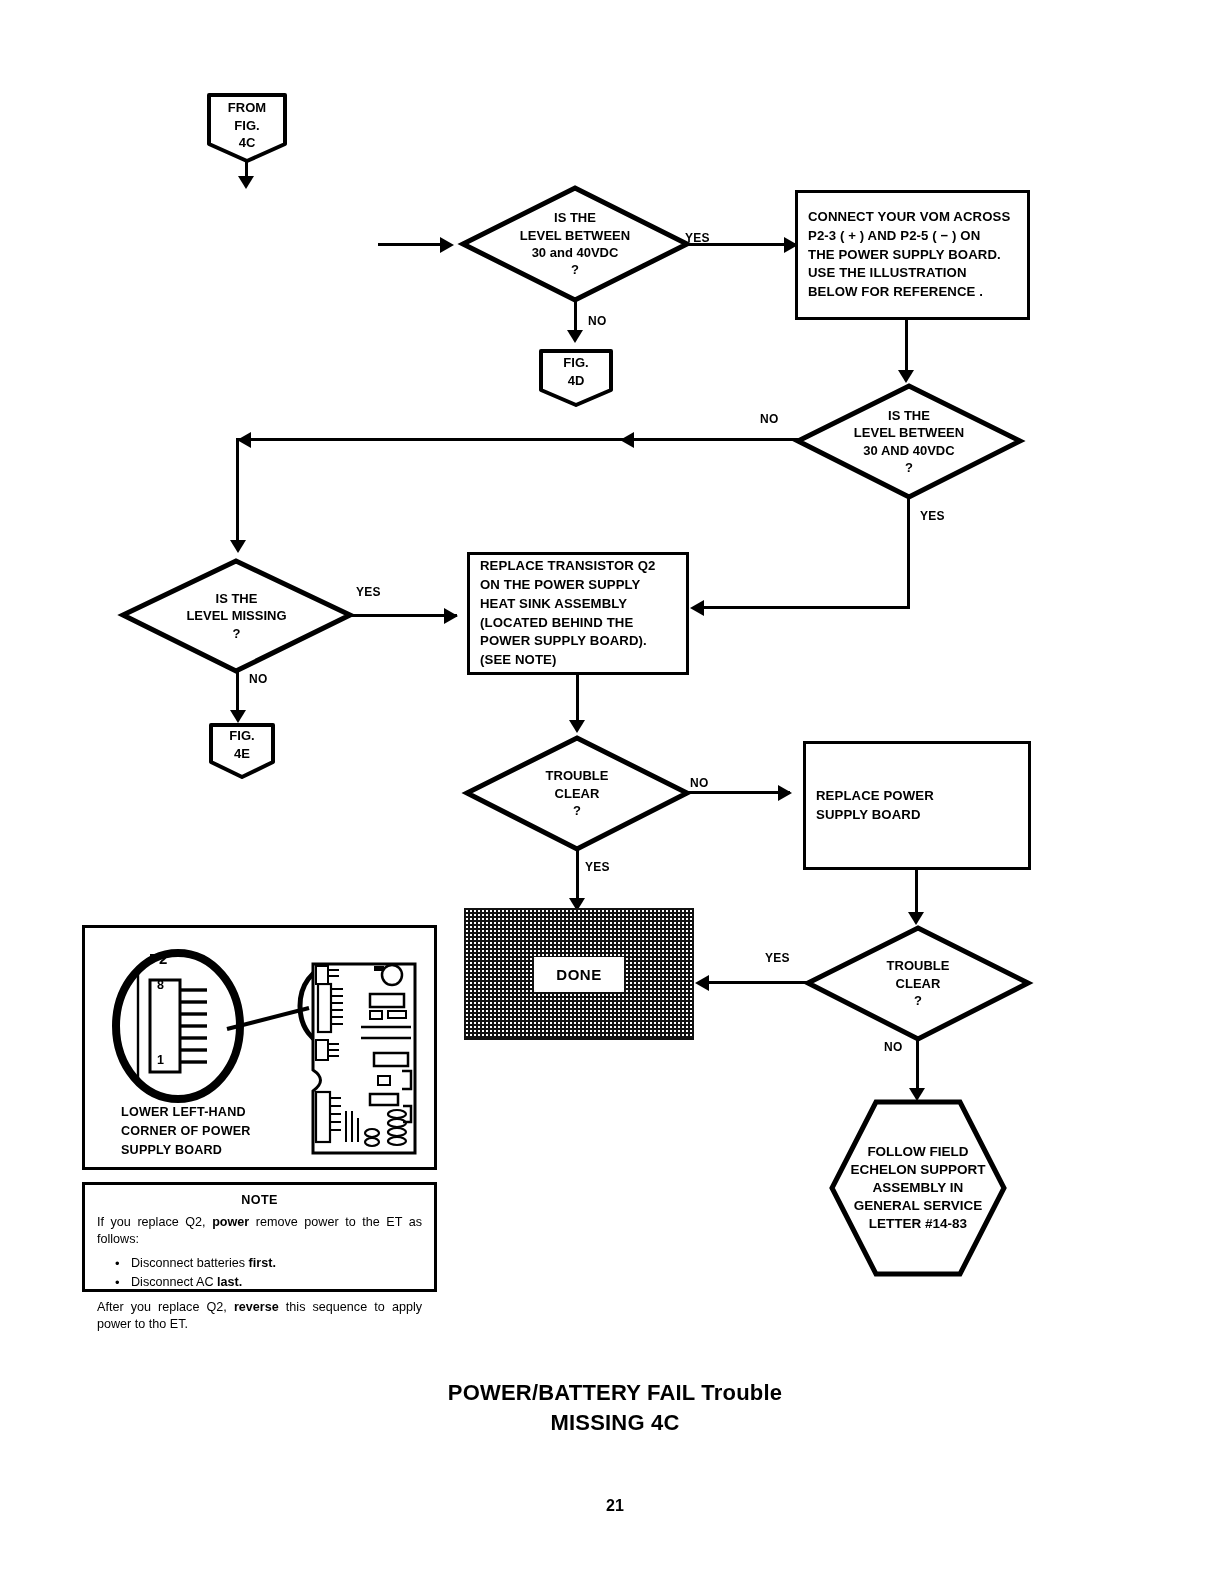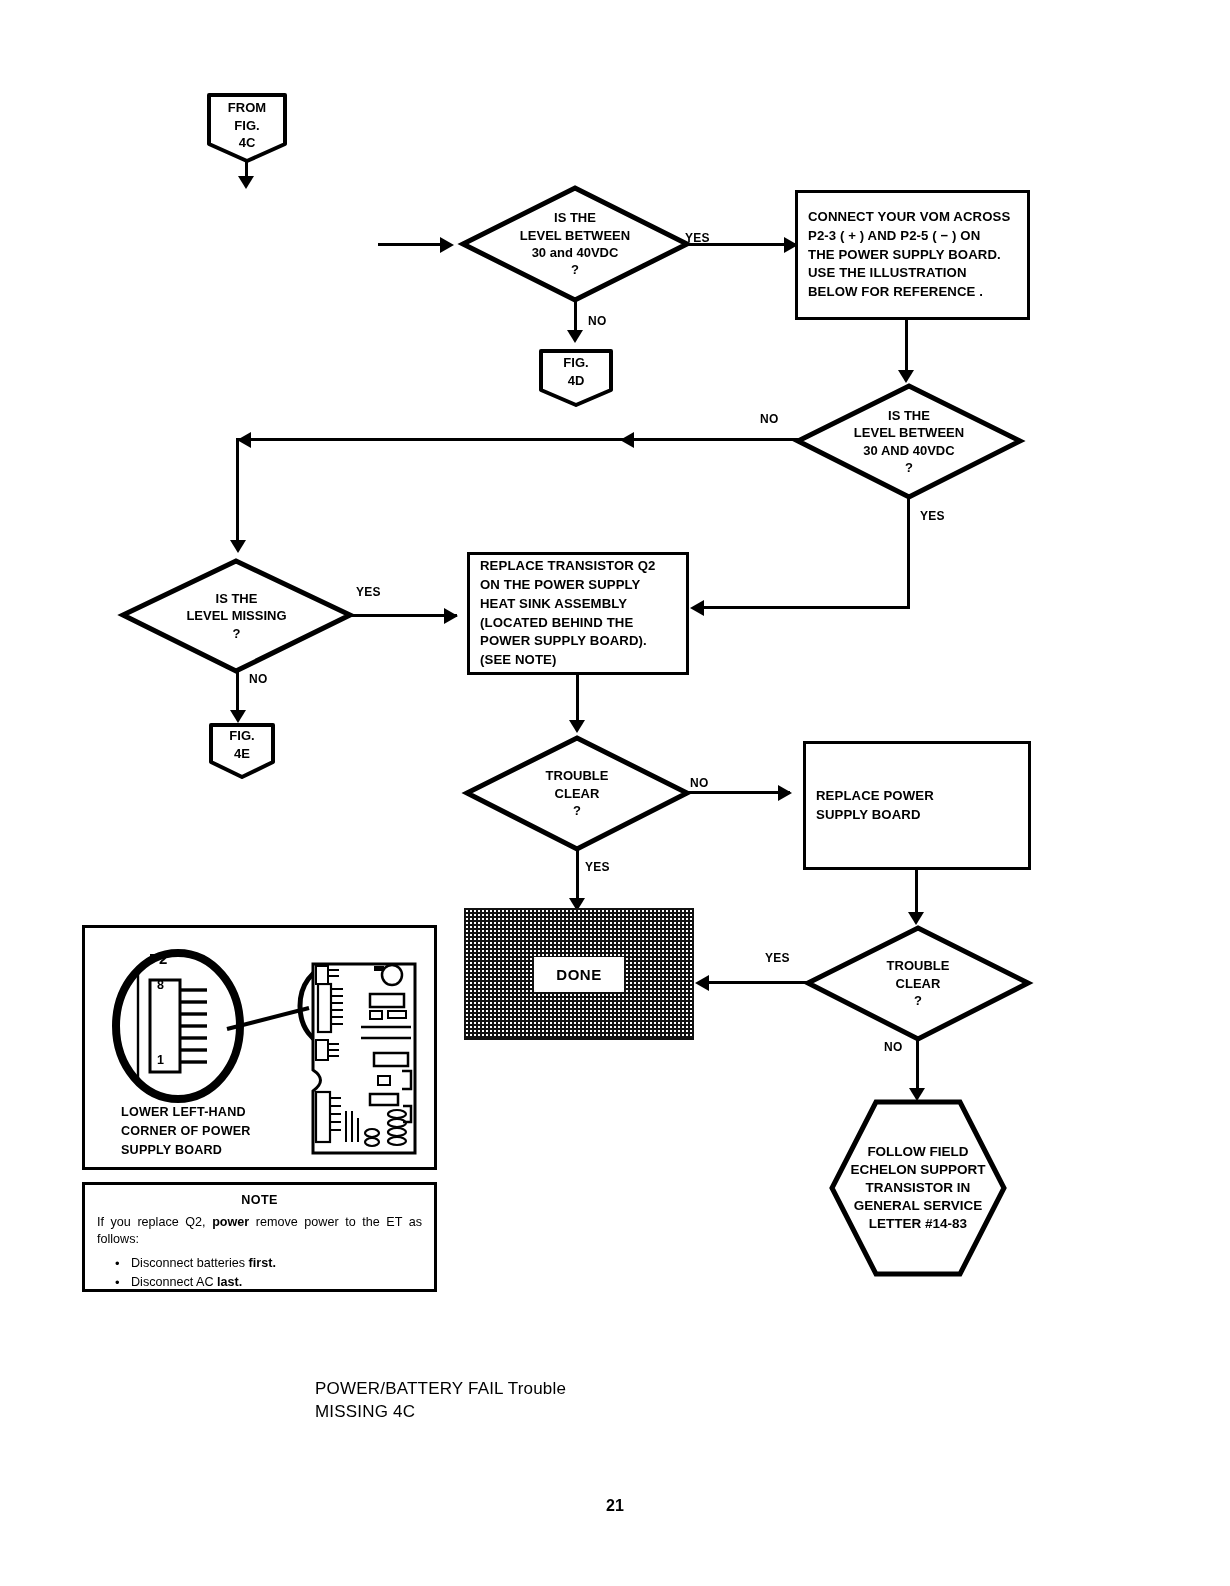--- a/index.html
+++ b/index.html
@@ -171,22 +171,23 @@
   .note-list li::before {
     content: "\2022";
     position: absolute;
     left: 18px;
     font-size: 13px;
   }
 
   
   .figcaption {
     position: absolute;
-    font-weight: normal;
-    font-size: 17px;
+    text-align: center;
+    font-weight: bold;
+    font-size: 22px;
     line-height: 1.35;
     letter-spacing: 0.2px;
   }
   .pageno {
     position: absolute;
     text-align: center;
     font-weight: bold;
     font-size: 16px;
   }
 </style>
@@ -370,21 +371,21 @@
     <div class="donelabel">DONE</div>
   </div>
 
   <div class="node hexnode" style="left:828px; top:1098px; width:180px; height:180px; display:flex; align-items:center; justify-content:center;">
     <svg width="180" height="180" viewBox="0 0 180 180">
       <path d="M48,4 L132,4 L176,90 L132,176 L48,176 L4,90 Z" fill="#fff" stroke="#000" stroke-width="5" stroke-linejoin="miter"></path>
     </svg>
     <div class="hextext">
       <div>FOLLOW FIELD</div>
       <div>ECHELON SUPPORT</div>
-      <div>TRANSISTOR IN</div>
+      <div>ASSEMBLY IN</div>
       <div>GENERAL SERVICE</div>
       <div>LETTER #14-83</div>
     </div>
   </div>
 
   <div class="node illus" style="left:82px; top:925px; width:355px; height:245px;">
     <svg width="349" height="239" viewBox="0 0 349 239">
 
       <ellipse cx="93" cy="98" rx="62" ry="73" fill="none" stroke="#000" stroke-width="8"></ellipse>
 
@@ -474,20 +475,21 @@
     </div>
   </div>
 
   <div class="node notebox" style="left:82px; top:1182px; width:355px; height:110px;">
     <div class="note-title">NOTE</div>
     <p class="note-p"><span>If you replace Q2, </span><b>power</b><span> remove power to the ET as follows:</span></p>
     <ul class="note-list">
       <li><span>Disconnect batteries </span><b>first.</b></li>
       <li><span>Disconnect AC </span><b>last.</b></li>
     </ul>
+    <p class="note-p"><span>After you replace Q2, </span><b>reverse</b><span> this sequence to apply power to tho ET.</span></p>
   </div>
 
   <div class="figcaption" style="left:315px; top:1378px; width:600px;">
     <div>POWER/BATTERY FAIL Trouble</div>
     <div>MISSING 4C</div>
   </div>
 
   <div class="pageno" style="left:515px; top:1497px; width:200px;">21</div>
 
 </div>

